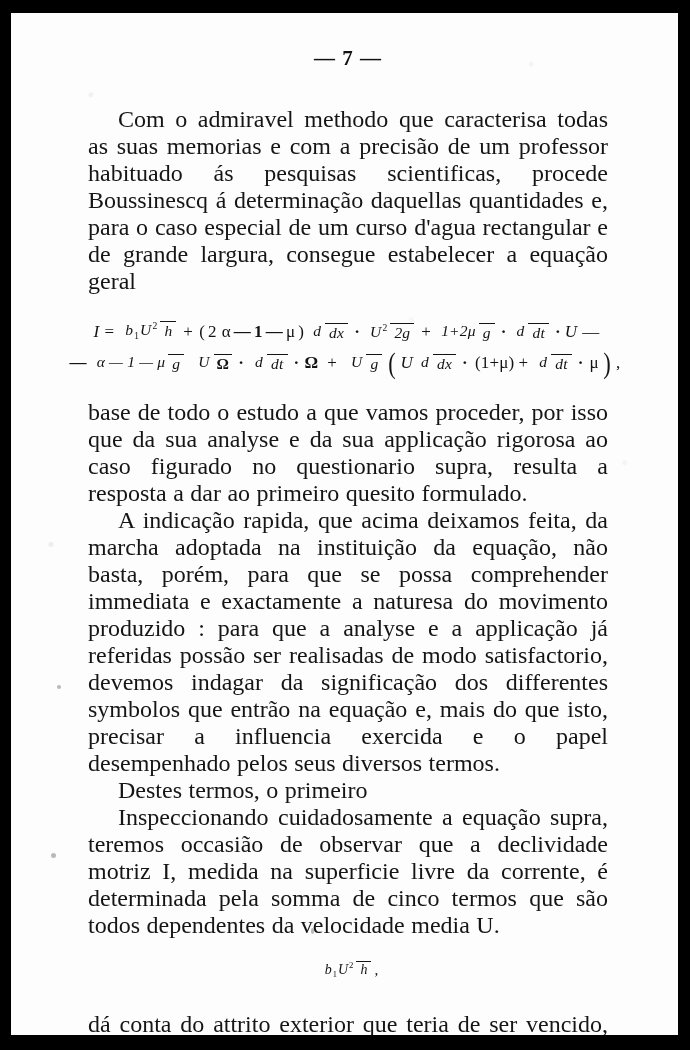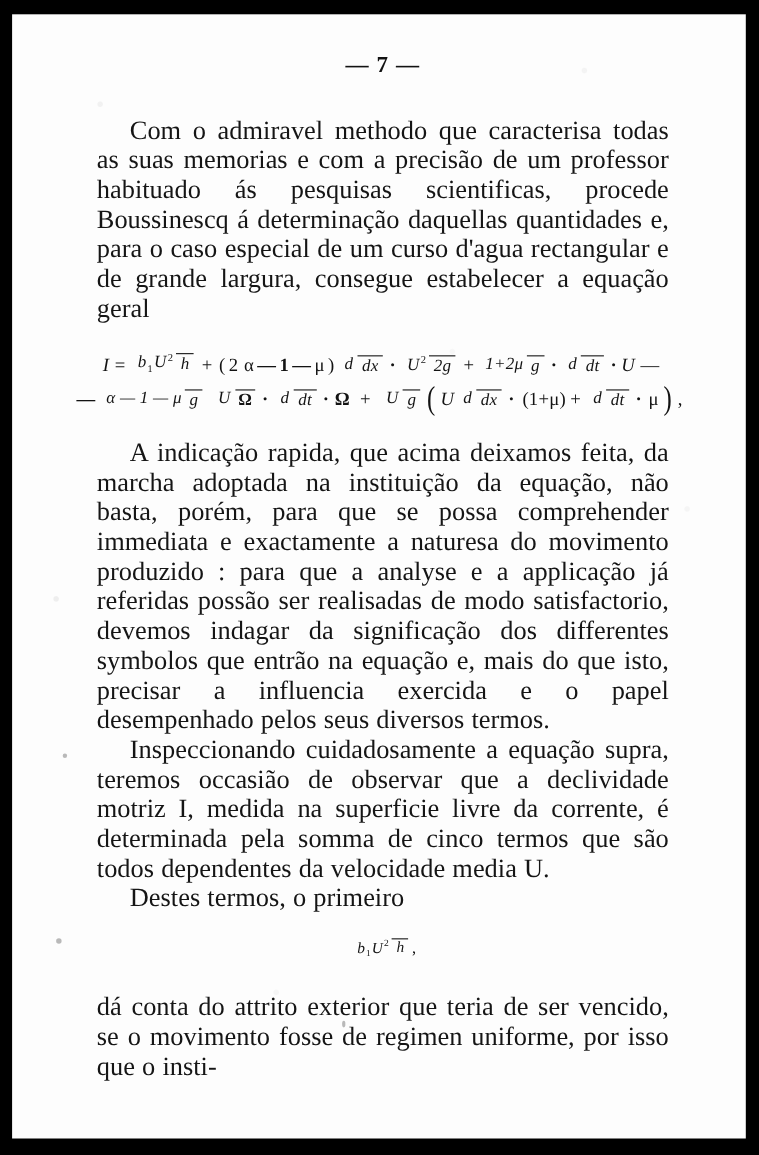--- a/index.html
+++ b/index.html
@@ -268,23 +268,24 @@
 
             <span class="greek" style="padding-left:3px;">μ</span>
 
             <span class="paren-big">)</span>
             <span class="mo-tight">,</span>
           </div>
 
         </div>
       </div>
 
+      <p class="para">base de todo o estudo a que vamos proceder, por isso que da sua analyse e da sua applicação rigorosa ao caso figurado no questionario supra, resulta a resposta a dar ao primeiro quesito formulado.</p>
       <p class="para indent">A indicação rapida, que acima deixamos feita, da marcha adoptada na instituição da equação, não basta, porém, para que se possa comprehender immediata e exactamente a naturesa do movimento produzido : para que a analyse e a applicação já referidas possão ser realisadas de modo satisfactorio, devemos indagar da significação dos differentes symbolos que entrão na equação e, mais do que isto, precisar a influencia exercida e o papel desempenhado pelos seus diversos termos.</p>
+      <p class="para indent" style="text-align-last:left;">Destes termos, o primeiro</p>
       <p class="para indent">Inspeccionando cuidadosamente a equação supra, teremos occasião de observar que a declividade motriz I, medida na superficie livre da corrente, é determinada pela somma de cinco termos que são todos dependentes da velocidade media U.</p>
-      <p class="para indent" style="text-align-last:left;">Destes termos, o primeiro</p>
 
       <div class="display-math small-eq">
         <span class="frac small">
           <span class="num"><i class="mi">b</i><sub class="sbs">1</sub><i class="mi">U</i><sup class="exp">2</sup></span>
           <span class="den"><i class="mi">h</i></span>
         </span>
         <span style="align-self:flex-end;padding-bottom:2px;">,</span>
       </div>
 
       <p class="para">dá conta do attrito exterior que teria de ser vencido, se o movimento fosse de regimen uniforme, por isso que o insti-</p>

